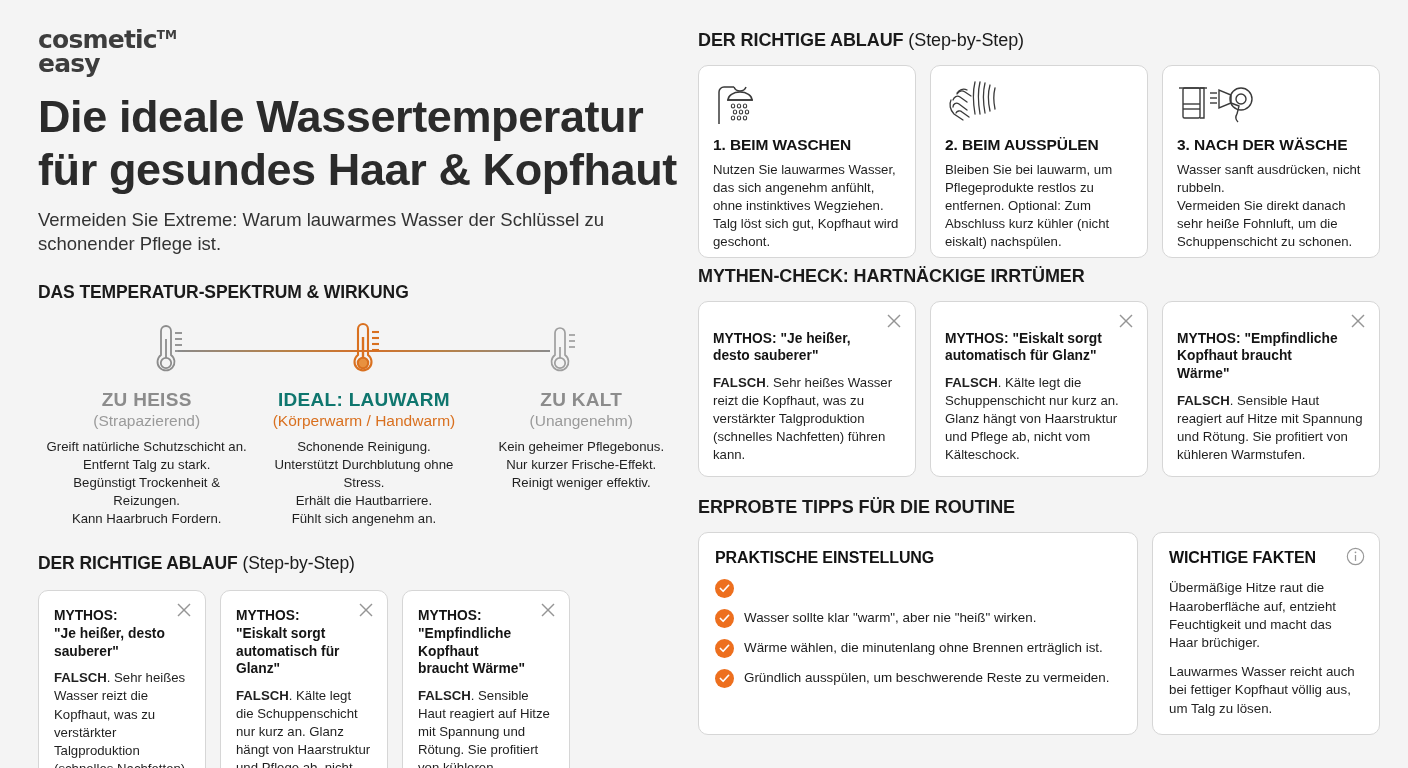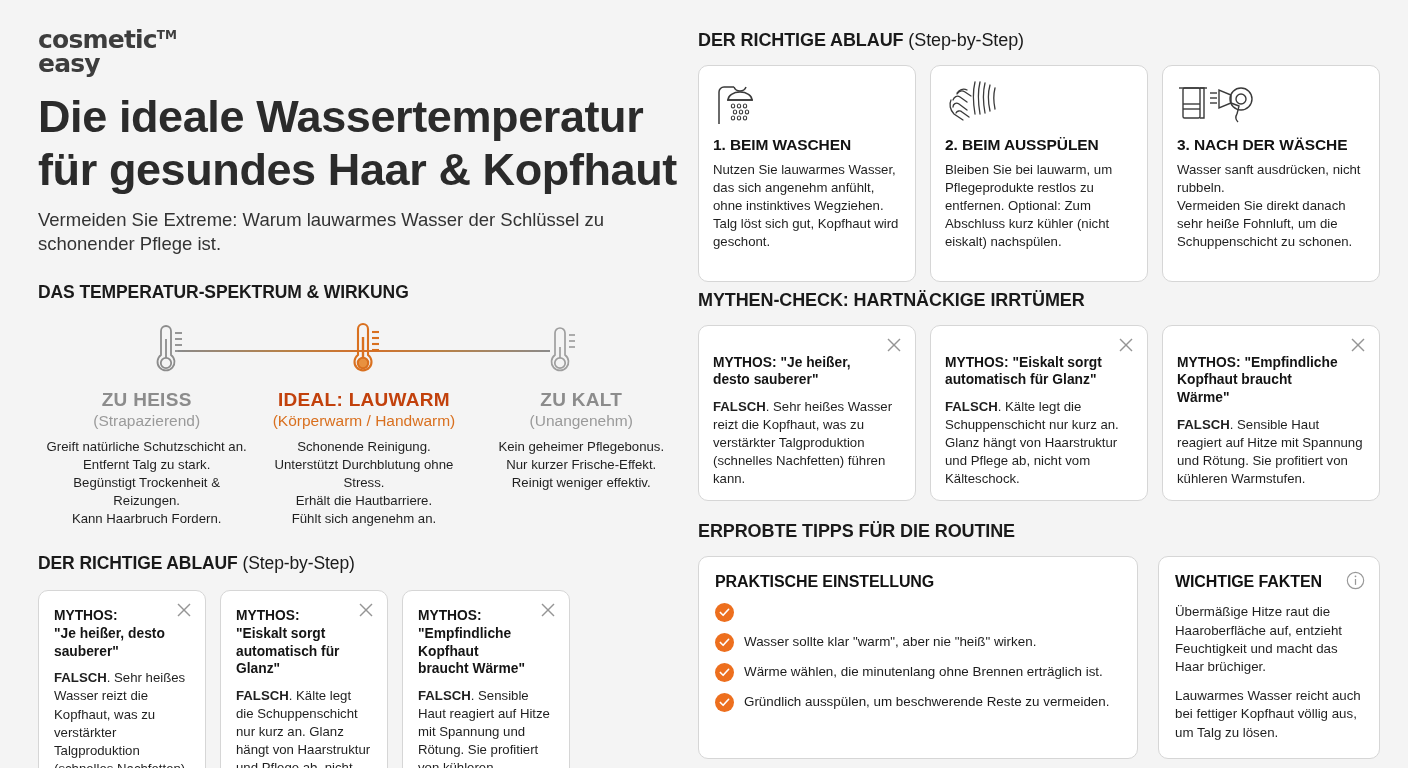--- a/index.html
+++ b/index.html
@@ -78,56 +78,56 @@
     height: 2px; z-index: 1;
     background: linear-gradient(90deg,#8a8a8a 0%, #b98044 30%, #d4702a 50%, #b98044 70%, #8a8a8a 100%);
   }
   .labels-row {
     display: flex;
     margin-top: 8px;
   }
   .label-cell { width: 33.33%; text-align: center; padding: 0 6px; }
   .lbl-main { font-size: 19px; font-weight: 700; color: #8c8c8c; letter-spacing: 0.3px; }
   .lbl-main.hot { color: #8c8c8c; }
-  .lbl-main.ideal { color: #c2410c; }
+  .lbl-main.ideal { color: #0f766e; }
   .lbl-sub  { font-size: 15.5px; color: #9a9a9a; margin-top: 1px; }
   .lbl-sub.ideal { color: #d9701f; }
   .lbl-desc { font-size: 13.2px; line-height: 1.35; color: #1f1f1f; margin-top: 8px; }
 
   
   .card-row { display: flex; gap: 14px; }
   .card {
     background: #fff;
     border: 1px solid #d6d6d6;
     border-radius: 10px;
     position: relative;
   }
   .card.myth-left  { width: 168px; min-height: 172px; padding: 16px 15px 14px 15px; }
-  .card.step       { flex: 1; padding: 14px 14px 30px 14px; min-height: 180px; }
+  .card.step       { flex: 1; padding: 14px 14px 6px 14px; min-height: 180px; }
   .card.myth-right { flex: 1; padding: 14px 14px 12px 14px; min-height: 160px; }
 
   .x-icon {
     position: absolute; top: 11px; right: 13px;
     width: 16px; height: 16px; opacity: .62;
   }
   .x-icon svg { display: block; }
 
   .myth-title {
     font-size: 13.8px; font-weight: 700; line-height: 1.28;
     color: #141414; padding-right: 22px; margin-bottom: 9px;
   }
   .myth-body { font-size: 13.2px; line-height: 1.37; color: #1f1f1f; }
   .myth-body b { font-weight: 700; }
 
   .step-icon { height: 46px; margin-bottom: 10px; display: flex; align-items: flex-end; }
   .step-title { font-size: 15.5px; font-weight: 700; color: #121212; margin-bottom: 7px; letter-spacing: -0.1px; }
   .step-body { font-size: 13.2px; line-height: 1.36; color: #1f1f1f; }
 
   
-  .tips-row { display: flex; gap: 20px; align-items: stretch; }
+  .tips-row { display: flex; gap: 14px; align-items: stretch; }
   .card.tips  { width: 440px; padding: 16px 16px 18px 16px; }
   .card.facts { flex: 1; padding: 16px 16px 16px 16px; position: relative; }
   .tips-head  { font-size: 16px; font-weight: 700; color: #121212; margin-bottom: 12px; letter-spacing: -0.1px; }
   .tip-item { display: flex; align-items: flex-start; gap: 10px; margin-bottom: 11px; }
   .tip-item:last-child { margin-bottom: 0; }
   .check {
     flex: 0 0 auto; width: 19px; height: 19px; border-radius: 50%;
     background: #ed6f1e; display: flex; align-items: center; justify-content: center;
     margin-top: 0px;
   }

